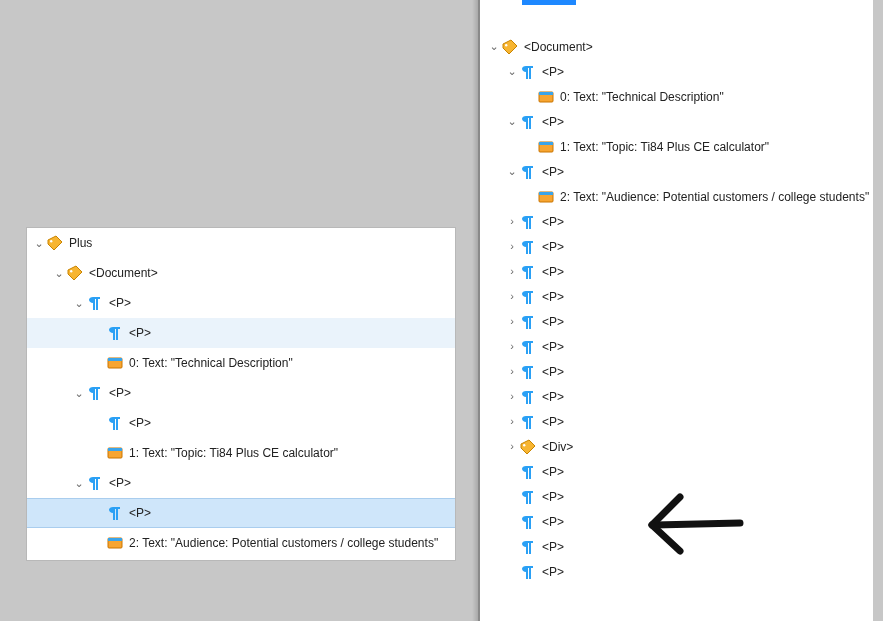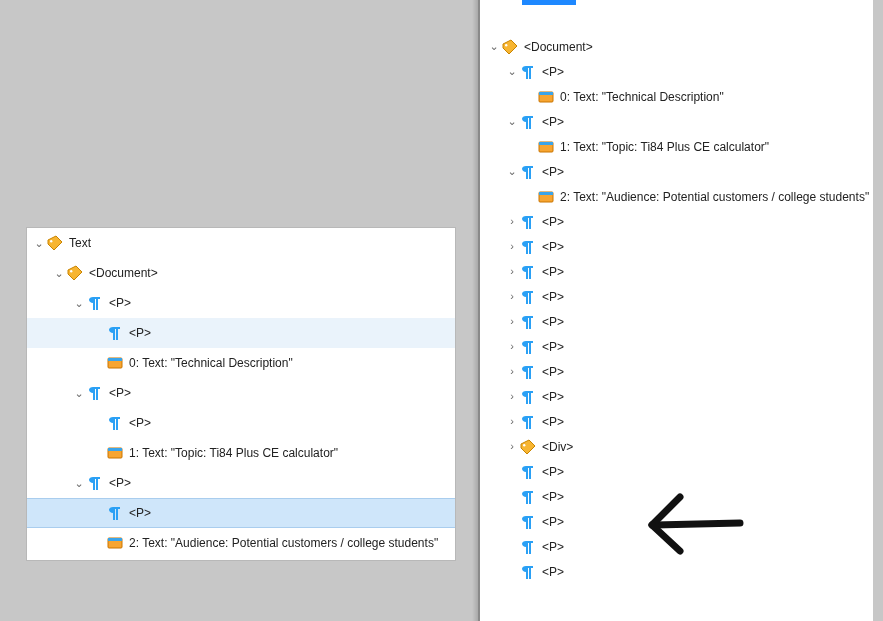--- a/index.html
+++ b/index.html
@@ -108,21 +108,21 @@
 
     <div class="row">
       <span class="indent" style="width:6px"></span>
       <span class="tw">⌄</span>
       <span class="ico">
         <svg viewBox="0 0 16 16" width="16" height="16">
             <polygon points="1,5 9,1 15,7 7,15 1,9" fill="#f7b531" stroke="#c98400" stroke-width="1"></polygon>
             <circle cx="4.2" cy="6.2" r="1.2" fill="#fff"></circle>
           </svg>
       </span>
-      <span class="lbl">Text</span>
+      <span class="lbl">Plus</span>
     </div>
 
     <div class="row">
       <span class="indent" style="width:26px"></span>
       <span class="tw">⌄</span>
       <span class="ico">
         <svg viewBox="0 0 16 16" width="16" height="16">
             <polygon points="1,5 9,1 15,7 7,15 1,9" fill="#f7b531" stroke="#c98400" stroke-width="1"></polygon>
             <circle cx="4.2" cy="6.2" r="1.2" fill="#fff"></circle>
           </svg>

